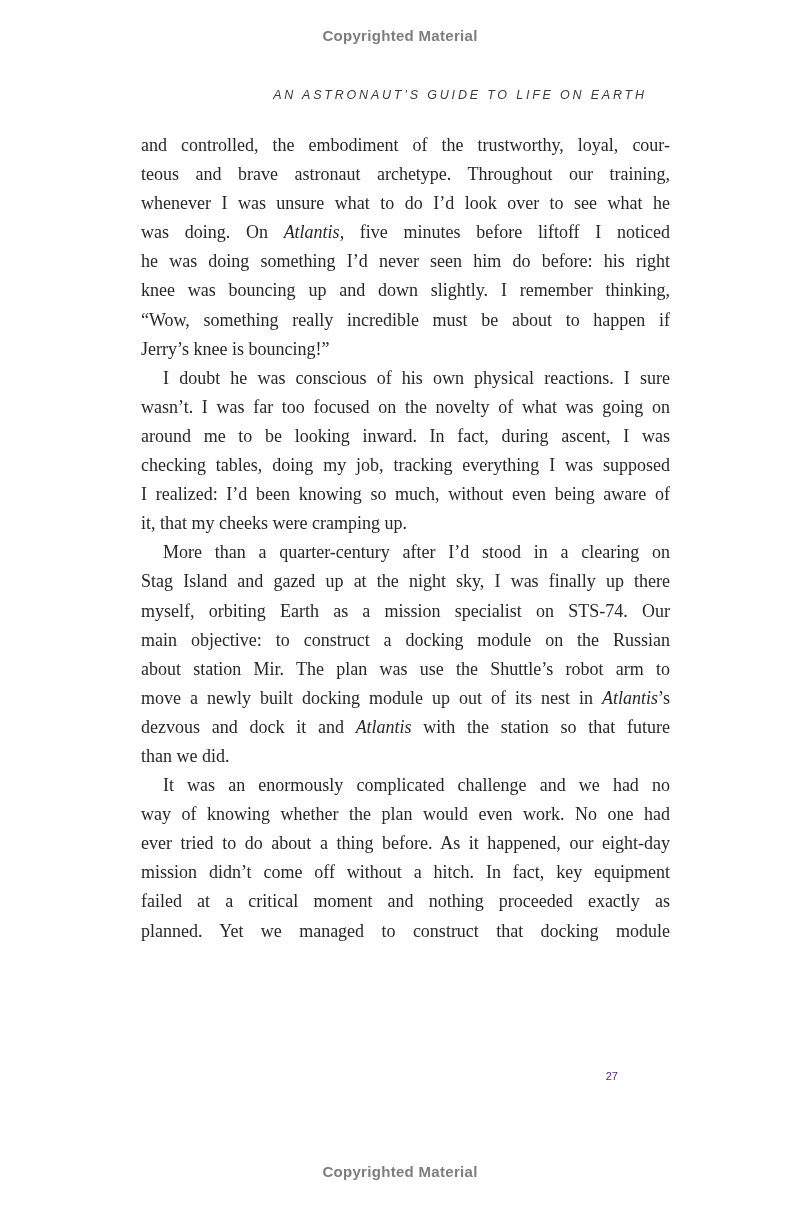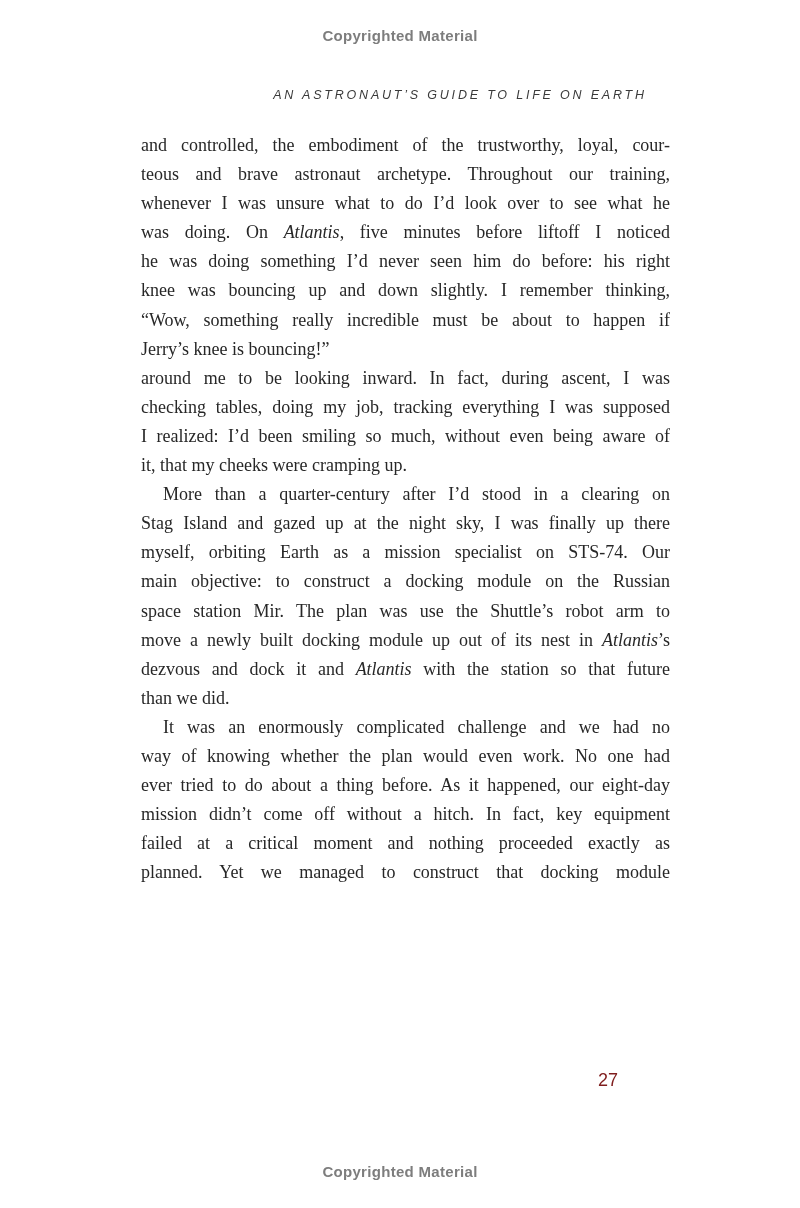--- a/index.html
+++ b/index.html
@@ -62,22 +62,22 @@
     text-indent: 22px;
   }
   .body-text em {
     font-style: italic;
   }
   .page-number {
     position: absolute;
     top: 1070px;
     right: 162px;
     font-family: "Liberation Sans", "DejaVu Sans", sans-serif;
-    font-size: 18px;
-    color: #7f1d1d;
+    font-size: 11px;
+    color: #4c1d95;
     text-align: center;
   }
 </style>
 </head>
 <body>
 
 <div class="page">
 
   <div class="copyright top">Copyrighted Material</div>
 
@@ -85,29 +85,31 @@
 
   <div class="body-text">
       <div class="line just">and controlled, the embodiment of the trustworthy, loyal, cour-</div>
       <div class="line just">teous and brave astronaut archetype. Throughout our training,</div>
       <div class="line just">whenever I was unsure what to do I’d look over to see what he</div>
       <div class="line just">was doing. On <em>Atlantis</em>, five minutes before liftoff I noticed</div>
       <div class="line just">he was doing something I’d never seen him do before: his right</div>
       <div class="line just">knee was bouncing up and down slightly. I remember thinking,</div>
       <div class="line just">“Wow, something really incredible must be about to happen if</div>
       <div class="line">Jerry’s knee is bouncing!”</div>
+      <div class="line just indent">I doubt he was conscious of his own physical reactions. I sure</div>
+      <div class="line just">wasn’t. I was far too focused on the novelty of what was going on</div>
       <div class="line just">around me to be looking inward. In fact, during ascent, I was</div>
       <div class="line just">checking tables, doing my job, tracking everything I was supposed</div>
-      <div class="line just">I realized: I’d been smiling so much, without even being aware of</div>
+      <div class="line just">I realized: I’d been knowing so much, without even being aware of</div>
       <div class="line">it, that my cheeks were cramping up.</div>
       <div class="line just indent">More than a quarter-century after I’d stood in a clearing on</div>
       <div class="line just">Stag Island and gazed up at the night sky, I was finally up there</div>
       <div class="line just">myself, orbiting Earth as a mission specialist on STS-74. Our</div>
       <div class="line just">main objective: to construct a docking module on the Russian</div>
-      <div class="line just">space station Mir. The plan was use the Shuttle’s robot arm to</div>
+      <div class="line just">about station Mir. The plan was use the Shuttle’s robot arm to</div>
       <div class="line just">move a newly built docking module up out of its nest in <em>Atlantis</em>’s</div>
       <div class="line just">dezvous and dock it and <em>Atlantis</em> with the station so that future</div>
       <div class="line">than we did.</div>
       <div class="line just indent">It was an enormously complicated challenge and we had no</div>
       <div class="line just">way of knowing whether the plan would even work. No one had</div>
       <div class="line just">ever tried to do about a thing before. As it happened, our eight-day</div>
       <div class="line just">mission didn’t come off without a hitch. In fact, key equipment</div>
       <div class="line just">failed at a critical moment and nothing proceeded exactly as</div>
       <div class="line just">planned. Yet we managed to construct that docking module</div>
     </div>

